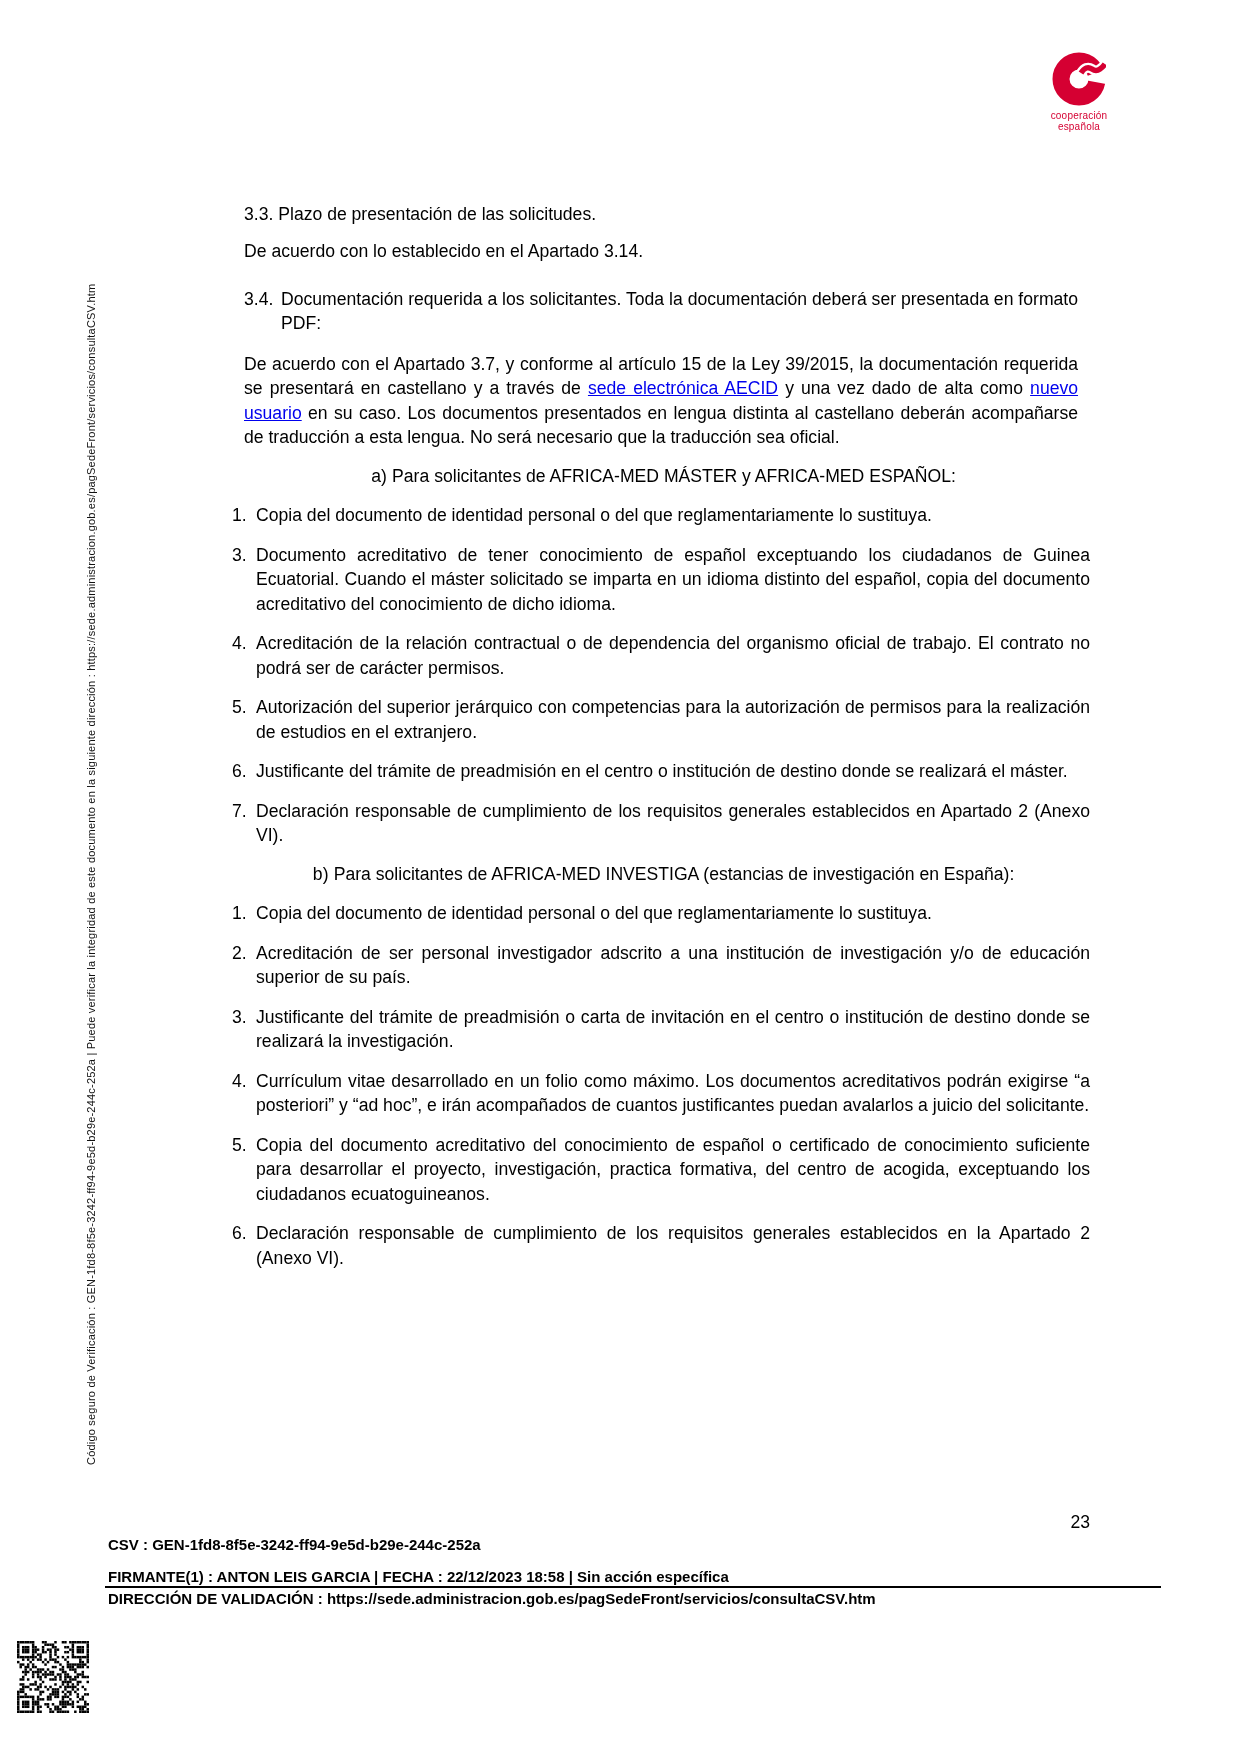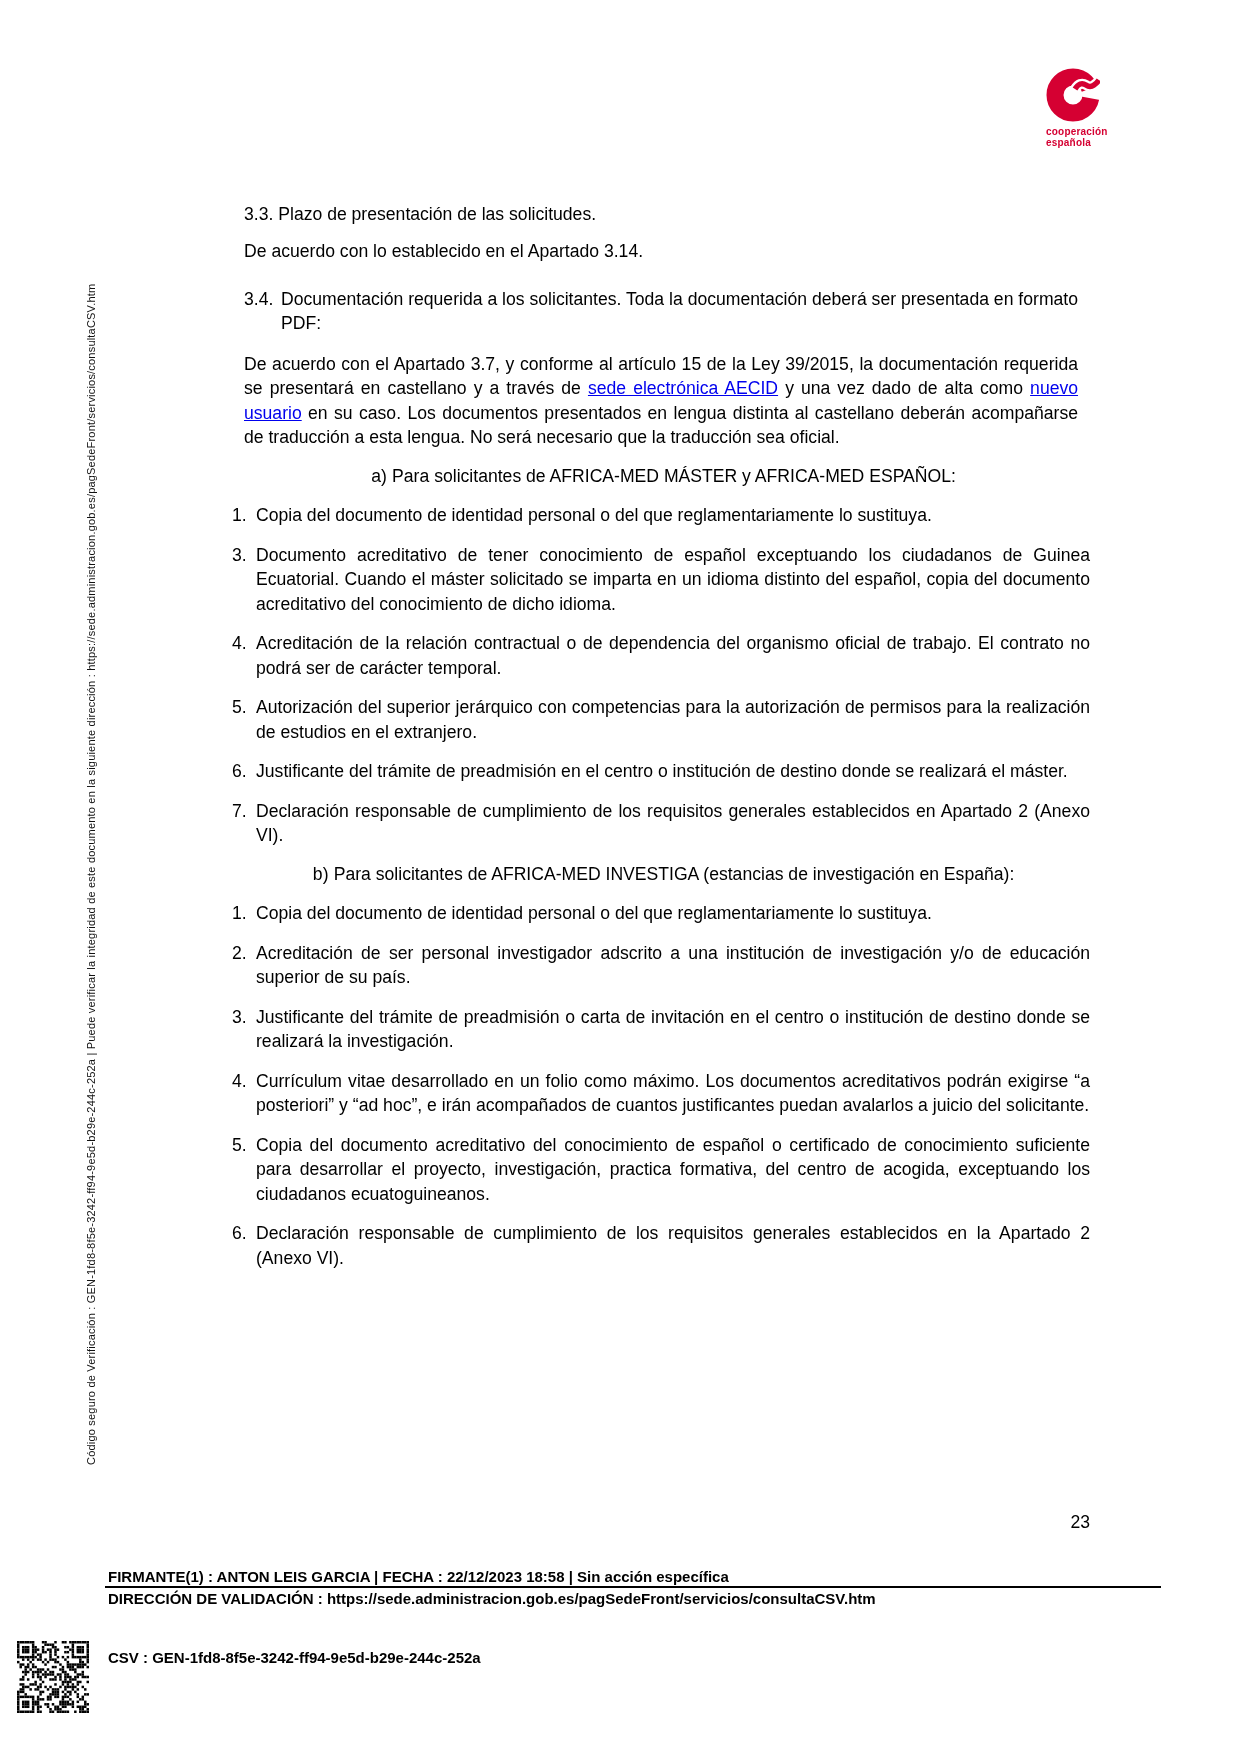--- a/index.html
+++ b/index.html
@@ -9,21 +9,21 @@
     overflow:hidden;margin:0 auto;
   }
   
   #side-text{
     position:absolute;left:84px;top:1465px;width:1336px;
     transform:rotate(-90deg);transform-origin:0 0;
     font-size:11px;line-height:14px;white-space:nowrap;color:#111;
     letter-spacing:.2px;
   }
   
-  #logo{position:absolute;left:1046px;top:68px;width:66px;text-align:left;font-weight:bold;}
+  #logo{position:absolute;left:1046px;top:52px;width:66px;text-align:center;}
   #logo .brand{font-size:10px;line-height:11px;color:#d50032;letter-spacing:.2px;}
   
   #content{
     position:absolute;left:232px;top:190px;width:858px;
     font-size:17.6px;line-height:24.5px;text-align:justify;
   }
   .para{margin:12px;}
   .mt-body{margin-top:12.5px;}
   .mt-sect{margin-top:23px;}
   .mt-para{margin-top:16px;}
@@ -32,21 +32,21 @@
   .hang34 .mark{display:inline-block;width:37px;text-indent:0;}
   .lhead{padding-left:26px;text-indent:-26px;text-align:center;}
   .lhead .mark{display:inline-block;width:26px;text-indent:0;}
   .item{margin-top:15px;padding-left:24px;text-indent:-24px;text-align:justify;}
   .item .num{display:inline-block;width:24px;text-indent:0;}
   a.doclink{color:#0000ee;text-decoration:underline;cursor:pointer;}
   #page-num{position:absolute;left:232px;top:1512px;width:858px;text-align:right;font-size:17.6px;}
   
   #footer-rule{position:absolute;left:105px;top:1586px;width:1056px;height:2px;background:#000;}
   .fline{position:absolute;left:108px;font-size:15px;font-weight:bold;line-height:18px;white-space:nowrap;}
-  #f-csv{top:1649px;}
+  #f-csv{top:1536px;}
   #f-val{top:1590px;}
   #f-fir{top:1568px;}
   #qr{position:absolute;left:17px;top:1641px;}
 </style>
 </head>
 <body>
 
 <div id="page">
 
   <div id="side-text">Código seguro de Verificación : GEN-1fd8-8f5e-3242-ff94-9e5d-b29e-244c-252a | Puede verificar la integridad de este documento en la siguiente dirección : https://sede.administracion.gob.es/pagSedeFront/servicios/consultaCSV.htm</div>
@@ -69,21 +69,21 @@
     <p class="para mt-body">De acuerdo con lo establecido en el Apartado 3.14.</p>
 
     <p class="para mt-sect hang34"><span class="mark">3.4.</span><span>Documentación requerida a los solicitantes. Toda la documentación deberá ser presentada en formato PDF:</span></p>
 
     <p class="para mt-para"><span>De acuerdo con el Apartado 3.7, y conforme al artículo 15 de la Ley 39/2015, la documentación requerida se presentará en castellano y a través de </span><a class="doclink">sede electrónica AECID</a><span> y una vez dado de alta como </span><a class="doclink">nuevo usuario</a><span> en su caso. Los documentos presentados en lengua distinta al castellano deberán acompañarse de traducción a esta lengua. No será necesario que la traducción sea oficial.</span></p>
 
     <p class="para mt-head lhead"><span class="mark">a)</span><span>Para solicitantes de AFRICA-MED MÁSTER y AFRICA-MED ESPAÑOL:</span></p>
 
     <div class="item"><span class="num">1.</span><span>Copia del documento de identidad personal o del que reglamentariamente lo sustituya.</span></div>
     <div class="item"><span class="num">3.</span><span>Documento acreditativo de tener conocimiento de español exceptuando los ciudadanos de Guinea Ecuatorial. Cuando el máster solicitado se imparta en un idioma distinto del español, copia del documento acreditativo del conocimiento de dicho idioma.</span></div>
-    <div class="item"><span class="num">4.</span><span>Acreditación de la relación contractual o de dependencia del organismo oficial de trabajo. El contrato no podrá ser de carácter temporal.</span></div>
+    <div class="item"><span class="num">4.</span><span>Acreditación de la relación contractual o de dependencia del organismo oficial de trabajo. El contrato no podrá ser de carácter permisos.</span></div>
     <div class="item"><span class="num">5.</span><span>Autorización del superior jerárquico con competencias para la autorización de permisos para la realización de estudios en el extranjero.</span></div>
     <div class="item"><span class="num">6.</span><span>Justificante del trámite de preadmisión en el centro o institución de destino donde se realizará el máster.</span></div>
     <div class="item"><span class="num">7.</span><span>Declaración responsable de cumplimiento de los requisitos generales establecidos en Apartado 2 (Anexo VI).</span></div>
 
     <p class="para mt-head lhead"><span class="mark">b)</span><span>Para solicitantes de AFRICA-MED INVESTIGA (estancias de investigación en España):</span></p>
 
     <div class="item"><span class="num">1.</span><span>Copia del documento de identidad personal o del que reglamentariamente lo sustituya.</span></div>
     <div class="item"><span class="num">2.</span><span>Acreditación de ser personal investigador adscrito a una institución de investigación y/o de educación superior de su país.</span></div>
     <div class="item"><span class="num">3.</span><span>Justificante del trámite de preadmisión o carta de invitación en el centro o institución de destino donde se realizará la investigación.</span></div>
     <div class="item"><span class="num">4.</span><span>Currículum vitae desarrollado en un folio como máximo. Los documentos acreditativos podrán exigirse “a posteriori” y “ad hoc”, e irán acompañados de cuantos justificantes puedan avalarlos a juicio del solicitante.</span></div>

